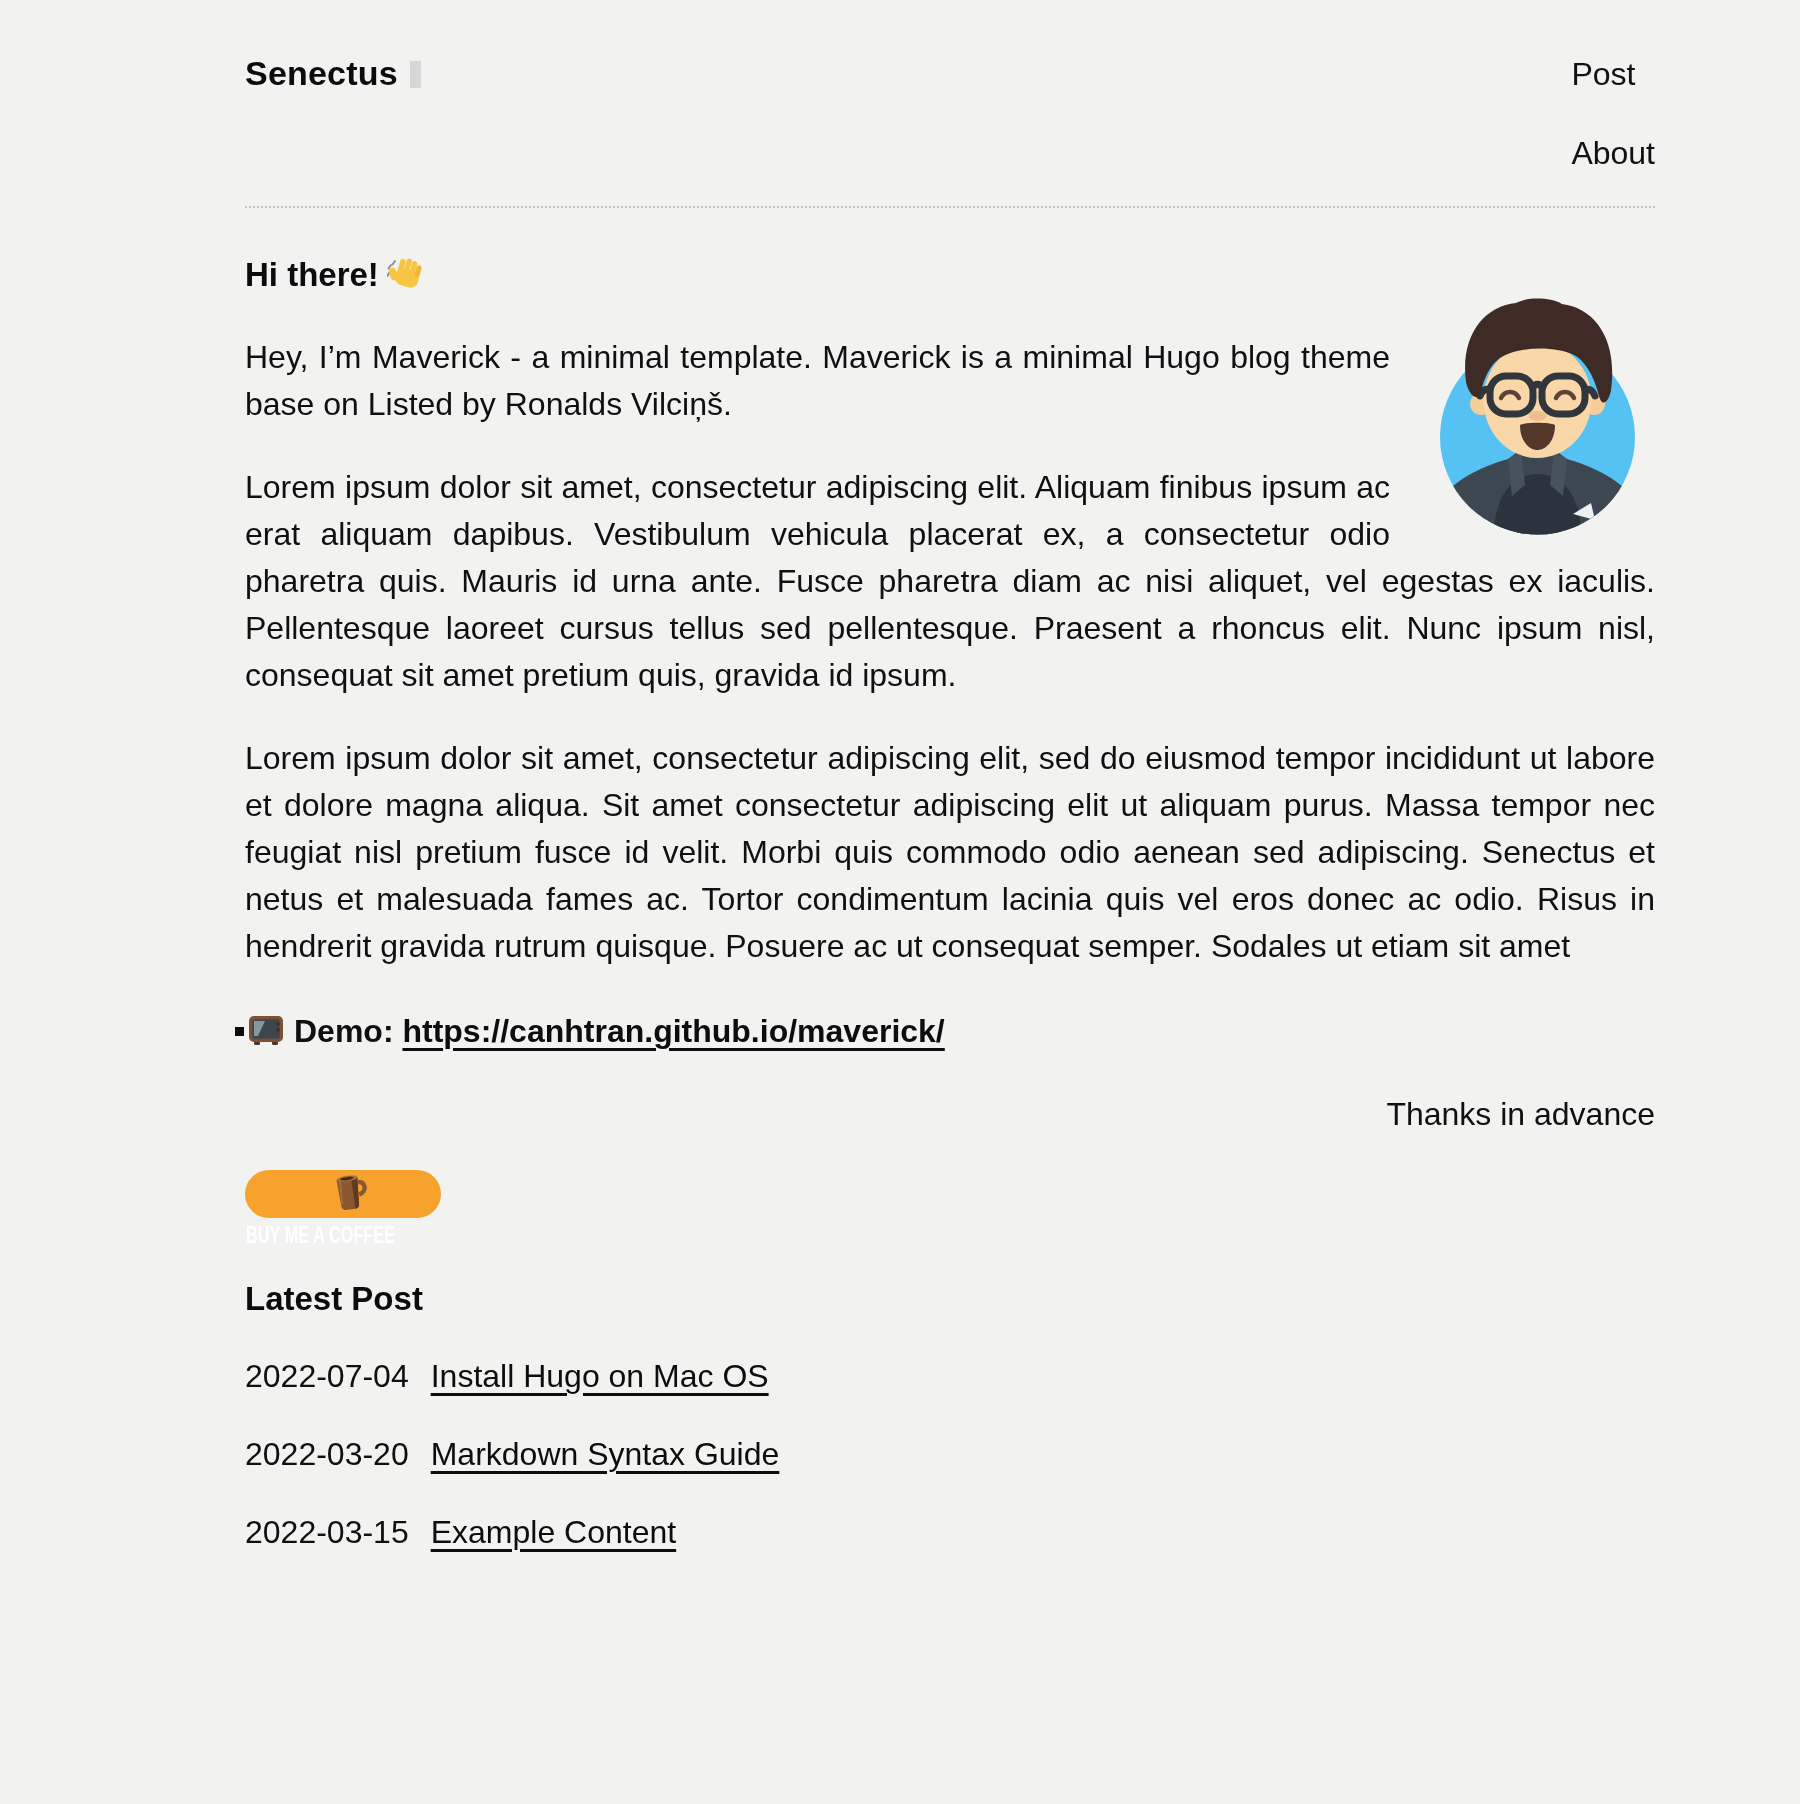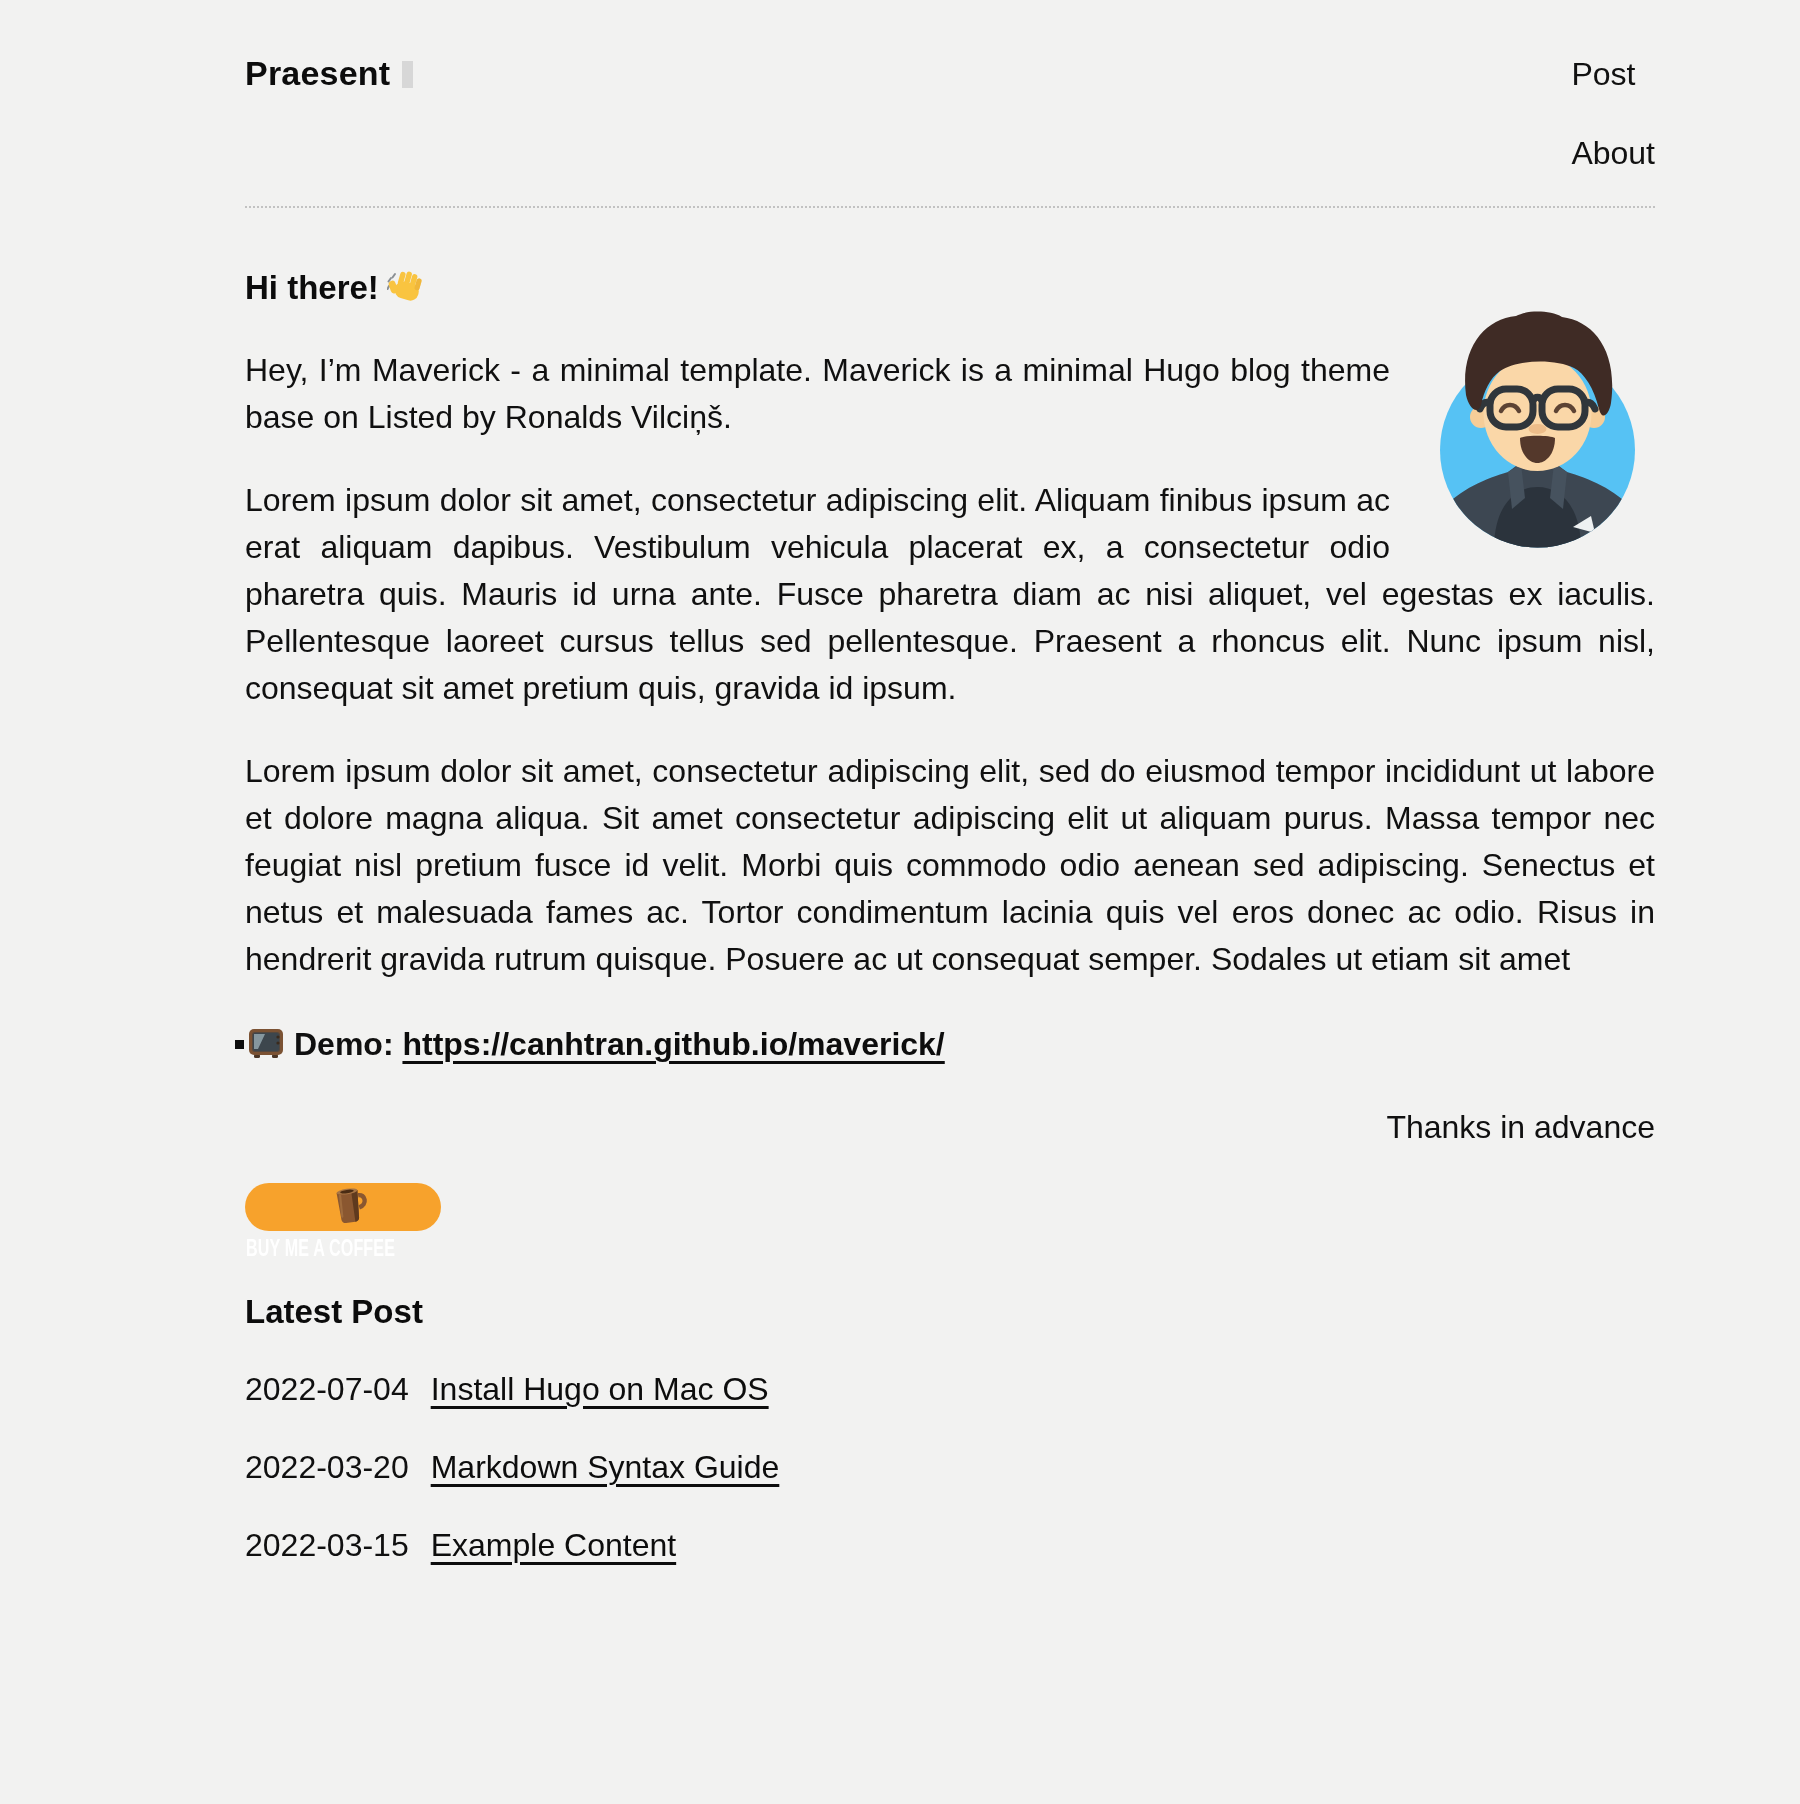--- a/index.html
+++ b/index.html
@@ -22,21 +22,21 @@
   }
   .site-title { font-size:34px; font-weight:700; color:#0c0c0c; letter-spacing:.2px; }
   .title-cursor {
     display:inline-block; width:11px; height:27px;
     background:#d7d7d7; margin-left:12px; vertical-align:-3px;
   }
   .nav { display:flex; gap:42px;flex-direction:column; }
   .nav a { font-size:32px; color:#111; text-decoration:none; cursor:pointer; }
   
   .content { font-size:32px; line-height:47px; }
-  h2 { font-size:33px; font-weight:700; margin-top:56px; color:#0c0c0c; }
+  h2 { font-size:33px; font-weight:700; margin-top:43px; color:#0c0c0c; }
   .content p { margin-top:36px; text-align:justify; }
   .content p.no-justify { text-align:right; }
   .inline-icon { display:inline-block; vertical-align:-4px; }
   .wave { width:36px; height:34px; vertical-align:-5px; margin-left:8px; }
   
   .avatar-float {
     float:right; width:211px; height:238px;
     margin:0 12px 22px 42px;
   }
   
@@ -79,21 +79,21 @@
   }
   .post-date { color:#101010;text-align:center; }
 </style>
 </head>
 <body>
 
 <div class="page">
 
   <header class="site-header">
     <div>
-      <span class="site-title">Praesent</span><span class="title-cursor"></span>
+      <span class="site-title">Senectus</span><span class="title-cursor"></span>
     </div>
     <nav class="nav">
       <a>Post</a>
       <a>About</a>
     </nav>
   </header>
 
   <main class="content">
 
     <h2><span>Hi there!</span><svg class="wave" viewBox="0 0 36 34">

